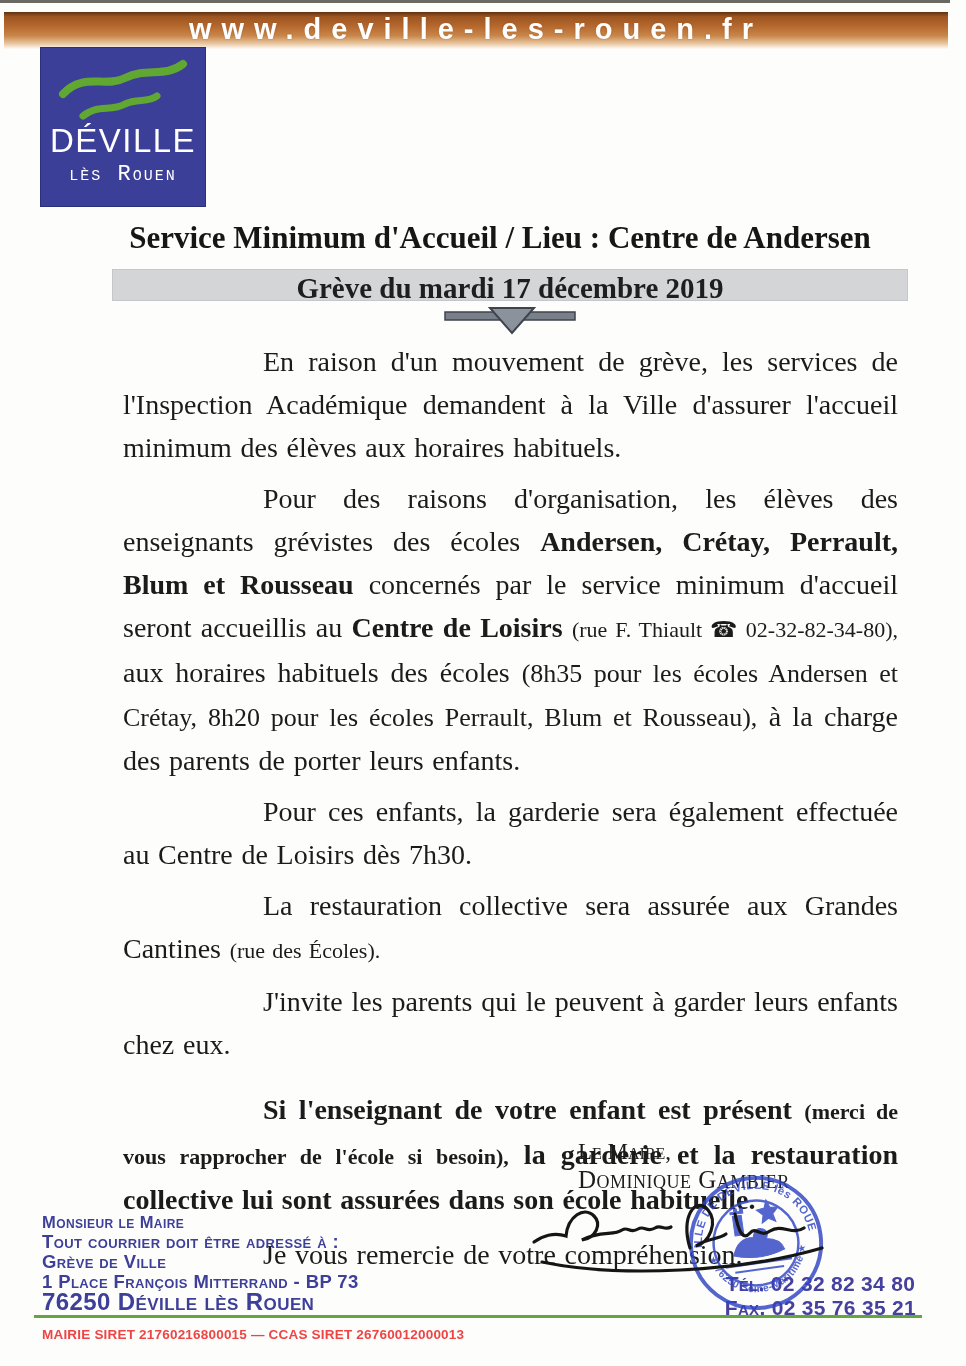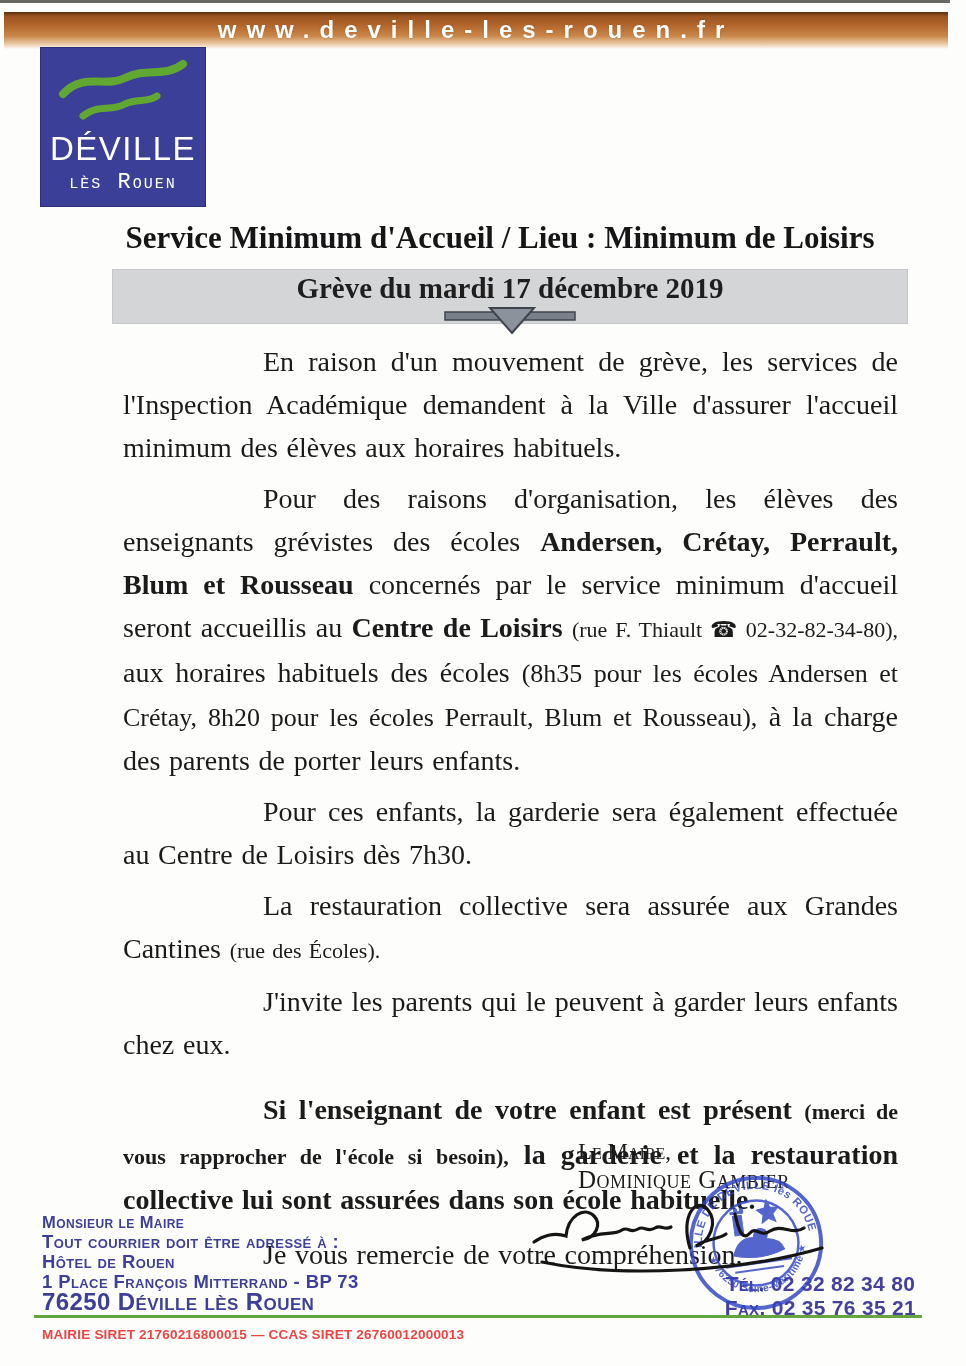--- a/index.html
+++ b/index.html
@@ -10,44 +10,44 @@
   
   .scan-edge{position:absolute;left:0;top:0;width:950px;height:3px;background:#44423c;opacity:.8;}
   
   .banner{
     position:absolute;left:4px;top:12px;width:944px;height:37px;
     background:linear-gradient(180deg,#5e3110 0%,#9c5420 12%,#b5682e 38%,#c98648 64%,#e9c9a4 86%,#fdfbf8 100%);
     text-align:center;
   }
   .banner span{
     font-family:"Liberation Sans","DejaVu Sans",sans-serif;
-    color:#fff;font-weight:bold;font-size:24px;line-height:35px;letter-spacing:10px;
+    color:#fff;font-weight:bold;font-size:29px;line-height:35px;letter-spacing:10px;
     text-shadow:0 0 2px rgba(120,60,15,.35);
   }
   
   .logo{
     position:absolute;left:40px;top:47px;width:166px;height:160px;
     background:#3c3f97;border:1px solid #2c2f7a;box-sizing:border-box;text-align:center;
   }
   .logo svg{display:block;margin:10px auto 0;}
   .logo-name{
     font-family:"Liberation Sans","DejaVu Sans",sans-serif;color:#fff;
-    font-size:33px;letter-spacing:1.5px;font-weight:400;margin-top:8px;
+    font-size:33px;letter-spacing:1.5px;font-weight:400;margin-top:0;
   }
   .logo-sub{
     font-family:Liberation Mono, monospace;color:#fff;
     font-variant:small-caps;font-size:22px;letter-spacing:2px;margin-top:2px;
   }
   
   .title{
     position:absolute;left:95px;top:220px;width:810px;margin:0;text-align:center;
     font-size:31px;font-weight:bold;color:#161616;
   }
   .strikebar{
-    position:absolute;left:112px;top:269px;width:796px;height:55px;
+    position:absolute;left:112px;top:269px;width:796px;height:32px;
     background:#d4d5d7;border:1px solid #c6c7ca;box-sizing:border-box;text-align:center;
   }
   .strikebar span{font-size:29px;font-weight:bold;line-height:36px;color:#1e1e1e;}
   .arrow-deco{position:absolute;left:444px;top:304px;}
   
   .body-text{position:absolute;left:115px;top:332px;width:791px;}
   .para{
     margin:8px;text-indent:140px;font-size:28px;line-height:43px;
     text-align:justify;text-align-last:left;word-spacing:.06em;
   }
@@ -95,21 +95,21 @@
 
   <div class="logo">
     <svg width="140" height="64" viewBox="0 0 140 64">
       <path d="M10 36 C 30 14 52 30 72 20 C 94 9 112 20 130 6" fill="none" stroke="#61a832" stroke-width="8" stroke-linecap="round"></path>
       <path d="M30 58 C 44 46 58 54 72 46 C 84 40 95 45 104 38" fill="none" stroke="#61a832" stroke-width="7" stroke-linecap="round"></path>
     </svg>
     <div class="logo-name">DÉVILLE</div>
     <div class="logo-sub">lès Rouen</div>
   </div>
 
-  <h1 class="title">Service Minimum d'Accueil / Lieu : Minimum de Loisirs</h1>
+  <h1 class="title">Service Minimum d'Accueil / Lieu : Centre de Andersen</h1>
 
   <div class="strikebar">
     <span>Grève du mardi 17 décembre 2019</span>
   </div>
 
   <svg class="arrow-deco" width="132" height="32" viewBox="0 0 132 32">
     <rect x="1" y="8" width="130" height="8" fill="#798089" stroke="#3f444c" stroke-width="1.5"></rect>
     <polygon points="46,4 90,4 68,29" fill="#8b929b" stroke="#3f444c" stroke-width="2"></polygon>
   </svg>
 
@@ -165,20 +165,20 @@
   <div class="contact">
     <div>Tél. 02 32 82 34 80</div>
     <div>Fax. 02 35 76 35 21</div>
   </div>
 
   <div class="greenline"></div>
 
   <div class="footer-address">
       <div>Monsieur le Maire</div>
       <div>Tout courrier doit être adressé à :</div>
-      <div>Hôtel de Rouen</div>
+      <div>Grève de Ville</div>
       <div>1 Place François Mitterrand - BP 73</div>
       <div>76250 Déville lès Rouen</div>
     </div>
 
   <div class="siret">MAIRIE SIRET 21760216800015 — CCAS SIRET 26760012000013</div>
 
 </div>
 
 </body></html>

